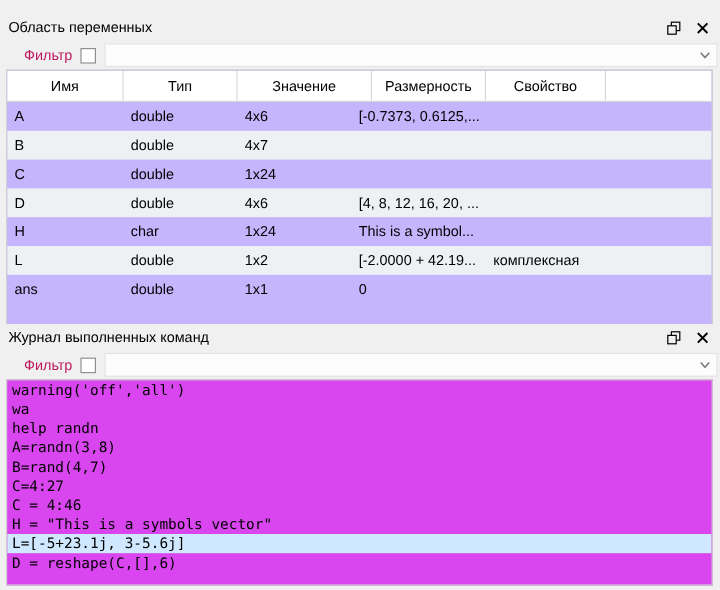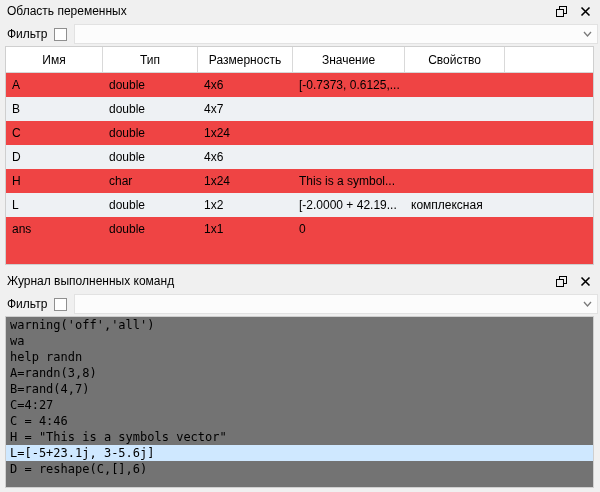--- a/index.html
+++ b/index.html
@@ -6,47 +6,47 @@
   html, body {
     width: 600px; height: 492px;
     background: #f0f0f0;
     font-family: "Liberation Sans", sans-serif;
     font-size: 12px; color: #000;
     overflow: hidden;
   }
   #app { position: relative; width: 600px; height: 492px; }
 
   .panel { position: absolute; left: 0; width: 600px; background: #f0f0f0; }
-  #vars-panel { top: 0; height: 266px; }
+  #vars-panel { top: 12px; height: 266px; }
   #hist-panel { top: 270px; height: 222px; }
 
   .titlebar { height: 22px; display: flex; align-items: center; padding: 0 3px 0 7px; }
   .titlebar .title { flex: 1; font-size: 12px; color: #000; }
   .tb-btn { width: 24px; height: 20px; display: flex; align-items: center; justify-content: center; cursor: default; }
 
   .filterrow { height: 24px; display: flex; align-items: center; padding: 0 2px 0 7px; gap: 7px; }
-  .filterlabel { color: #000000; }
+  .filterlabel { color: #be185d; margin-left: 13px; }
   .checkbox { width: 13px; height: 13px; border: 1px solid #8f8f8f; background: #fff; }
   .combo { flex: 1; height: 20px; background: #fcfcfc; border: 1px solid #e2e2e2;
            display: flex; align-items: center; justify-content: flex-end; padding-right: 5px; }
 
   .table { position: absolute; left: 5px; right: 6px; top: 46px; bottom: 1px;
-           background: #ef4444; border: 1px solid #cfcfcf; overflow: hidden; }
+           background: #c4b5fd; border: 1px solid #cfcfcf; overflow: hidden; }
   .thead { display: flex; height: 26px; border-bottom: 1px solid #d6d6d6; background: #fff; }
   .th { display: flex; align-items: center; justify-content: center;
         border-right: 1px solid #d9d9d9; overflow: hidden; white-space: nowrap; }
   .c-name { width: 97px; } .c-type { width: 95px; } .c-dim  { width: 95px; }
   .c-val  { width: 112px; } .c-attr { width: 100px; }
   .c-fill { flex: 1; border-right: none !important; }
   .trow { display: flex; height: 24px; align-items: center; }
   .trow:nth-child(even) { background: #eef1f4; }
   .td { padding-left: 6px; overflow: hidden; white-space: nowrap; }
 
   .cmdlist { position: absolute; left: 5px; right: 6px; top: 46px; bottom: 4px;
-             background: #737373; border: 1px solid #cfcfcf; overflow: hidden;
+             background: #d946ef; border: 1px solid #cfcfcf; overflow: hidden;
              font-family: "DejaVu Sans Mono", monospace; font-size: 12px; }
   .cmd { height: 16px; line-height: 16px; padding-left: 4px; white-space: pre; }
   .cmd.selected { background: #cfe8ff; }
 </style>
 </head>
 <body>
 
 <div id="app">
 
   <div class="panel" id="vars-panel">
@@ -72,22 +72,22 @@
         <svg width="9" height="6" viewBox="0 0 9 6">
           <path d="M1 1 L4.5 5 L8 1" fill="none" stroke="#7a7a7a" stroke-width="1.3"></path>
         </svg>
       </div>
     </div>
 
     <div class="table">
       <div class="thead">
         <div class="th c-name">Имя</div>
         <div class="th c-type">Тип</div>
+        <div class="th c-val">Значение</div>
         <div class="th c-dim">Размерность</div>
-        <div class="th c-val">Значение</div>
         <div class="th c-attr">Свойство</div>
         <div class="th c-fill"></div>
       </div>
       <div>
         <div class="trow">
           <div class="td c-name">A</div>
           <div class="td c-type">double</div>
           <div class="td c-dim">4x6</div>
           <div class="td c-val">[-0.7373, 0.6125,...</div>
           <div class="td c-attr"></div>
@@ -101,20 +101,21 @@
         <div class="trow">
           <div class="td c-name">C</div>
           <div class="td c-type">double</div>
           <div class="td c-dim">1x24</div>
           <div class="td c-attr"></div>
         </div>
         <div class="trow">
           <div class="td c-name">D</div>
           <div class="td c-type">double</div>
           <div class="td c-dim">4x6</div>
+          <div class="td c-val">[4, 8, 12, 16, 20, ...</div>
           <div class="td c-attr"></div>
         </div>
         <div class="trow">
           <div class="td c-name">H</div>
           <div class="td c-type">char</div>
           <div class="td c-dim">1x24</div>
           <div class="td c-val">This is a symbol...</div>
           <div class="td c-attr"></div>
         </div>
         <div class="trow">

